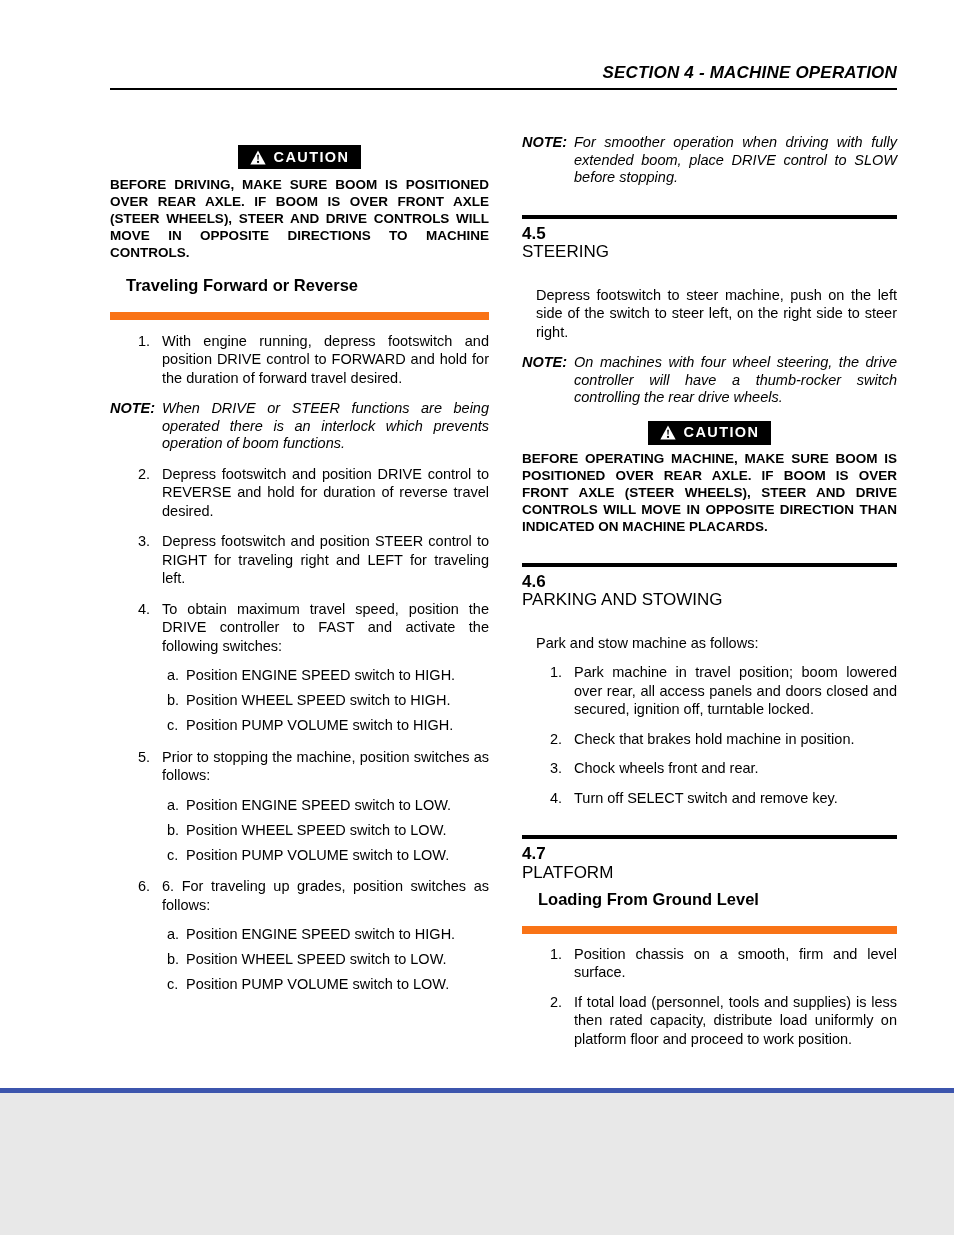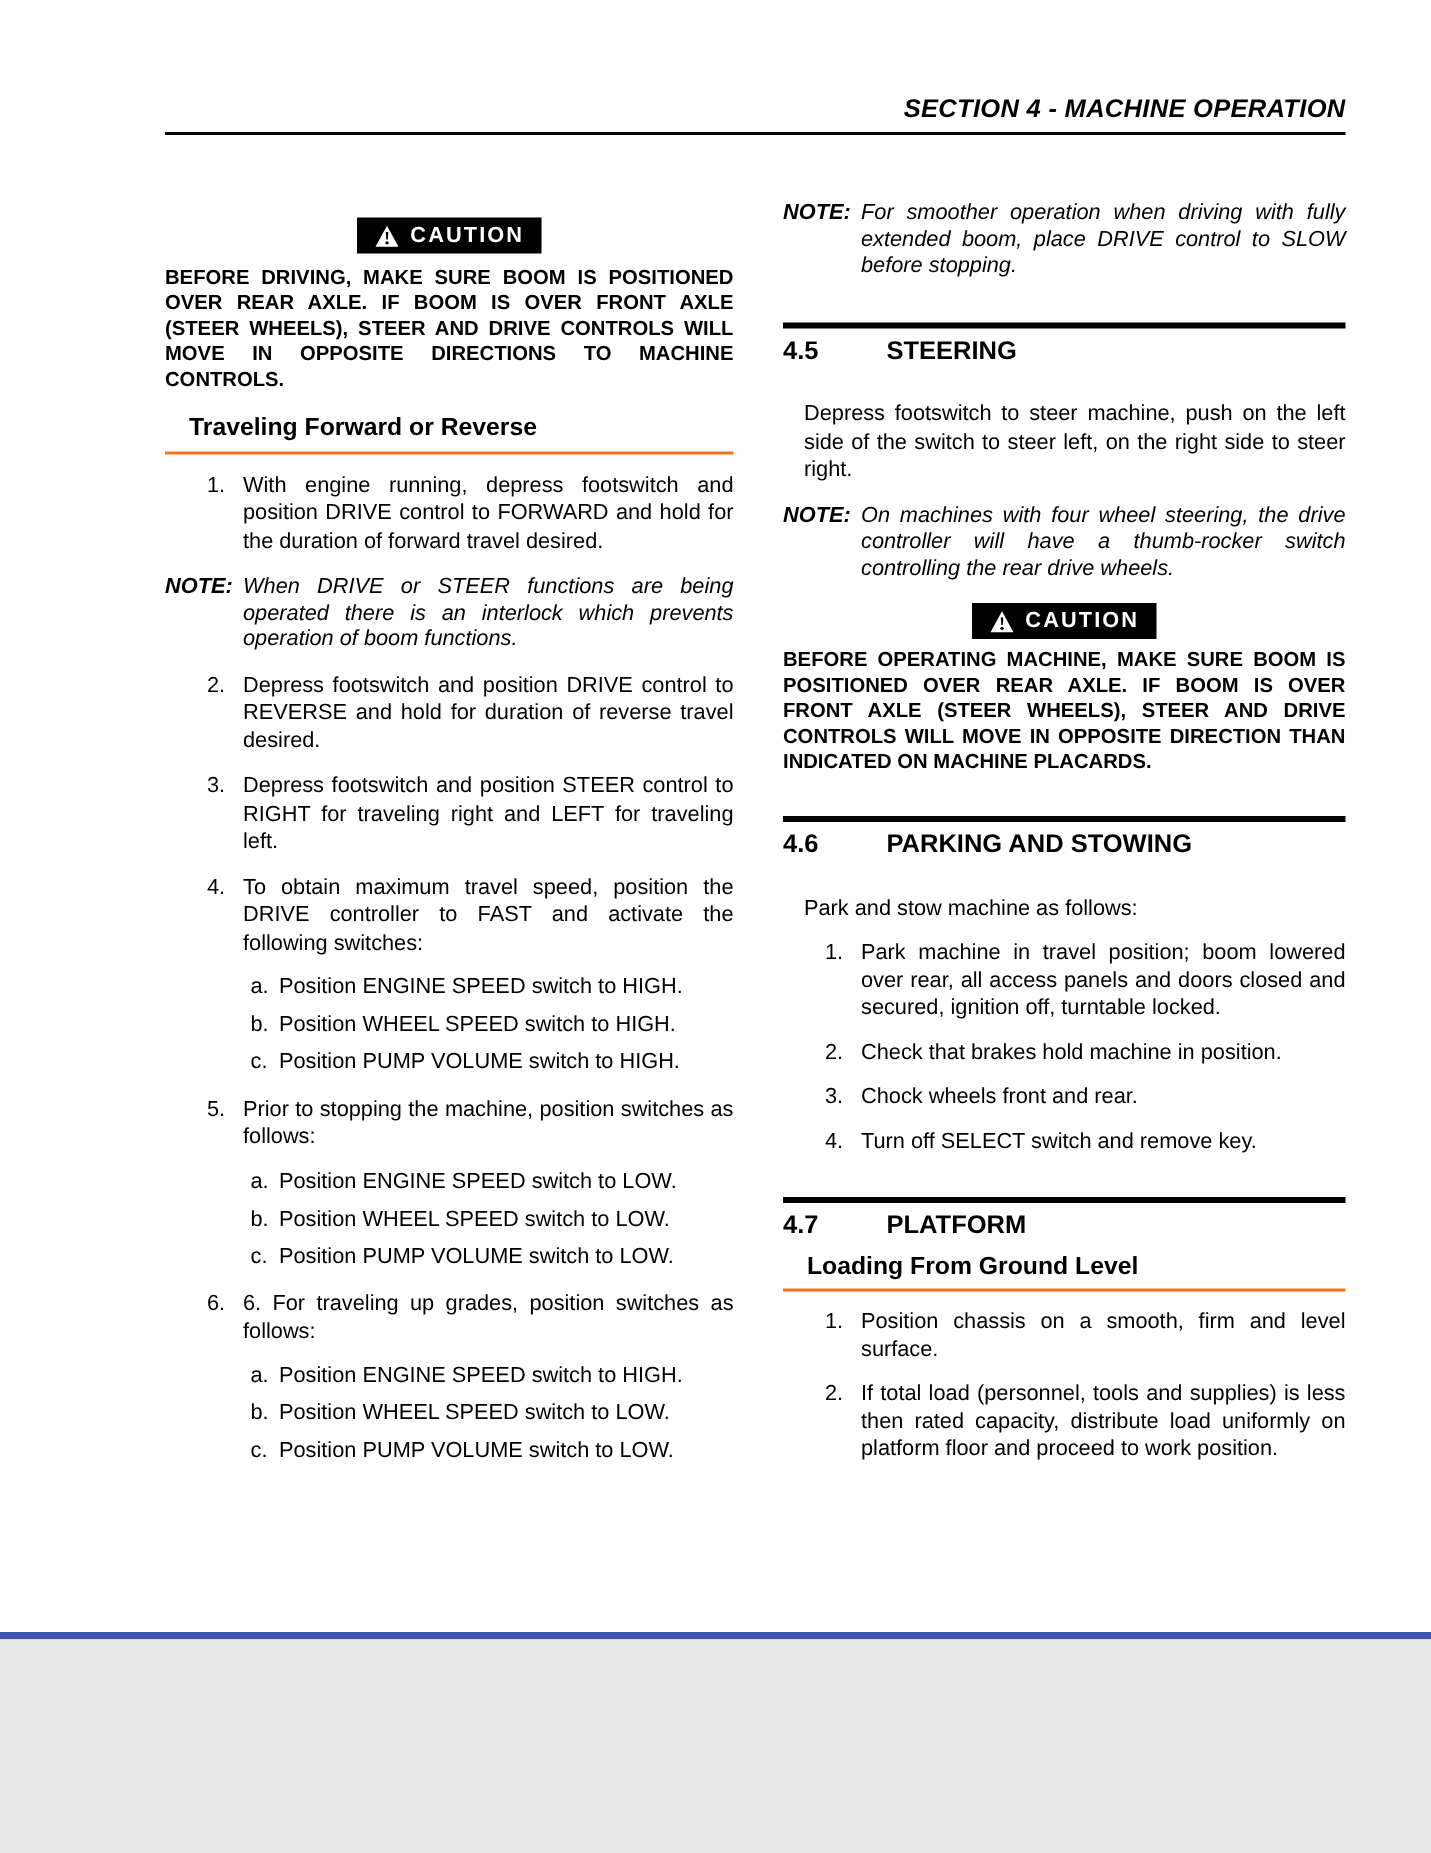--- a/index.html
+++ b/index.html
@@ -20,30 +20,30 @@
   .caution-wrap{display:flex;justify-content:center;}
   .col-left > .caution-wrap:first-child{margin-top:45px;}
   .col-left .caution-wrap{margin-bottom:7px;}
   .col-right .caution-wrap{margin-top:14px;margin-bottom:5px;}
   .caution-box{display:inline-flex;align-items:center;gap:8px;background:#000;color:#fff;padding:2px 12px;height:20px;}
   .caution-box .cl{font-weight:bold;font-size:14.5px;letter-spacing:1.4px;}
 
   .bold-para{font-weight:bold;font-size:13.5px;line-height:17px;text-align:justify;margin-top:0;}
 
   
-  .h2{border-bottom:2px solid #f97316;padding-bottom:5px;}
+  .h2{border-bottom:8px solid #f97316;padding-bottom:16px;}
   .col-left .h2{margin-top:15px;}
   .col-right .h2{margin-top:8px;}
   .h2 span{padding-left:16px;font-weight:bold;font-size:16.5px;}
 
   
   .section{border-top:4px solid #000;padding-top:6px;display:flex;}
-  .col-right .section{margin-top:28px;}
+  .col-right .section{margin-top:28px;flex-direction:column;}
   .section .sec-num{width:37px;font-weight:bold;font-size:17px;flex:none;}
-  .section .sec-title{font-weight:bold;font-size:17px;margin-left:32px;}
+  .section .sec-title{font-weight:normal;font-size:17px;}
 
   .para{padding-left:14px;text-align:justify;margin-top:24px;}
 
   .note{position:relative;padding-left:52px;font-style:italic;text-align:justify;margin-top:13px;line-height:17.5px;}
   .note .note-label{position:absolute;left:0;font-weight:bold;}
   .col-right > .note:first-child{margin-top:34px;}
 
   .li{position:relative;padding-left:52px;text-align:justify;margin-top:12px;}
   .li .num{position:absolute;left:28px;}
   .col-right .li{margin-top:11px;}

